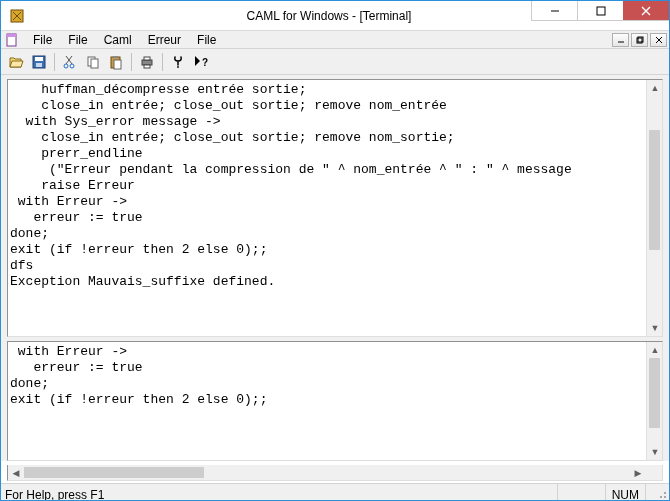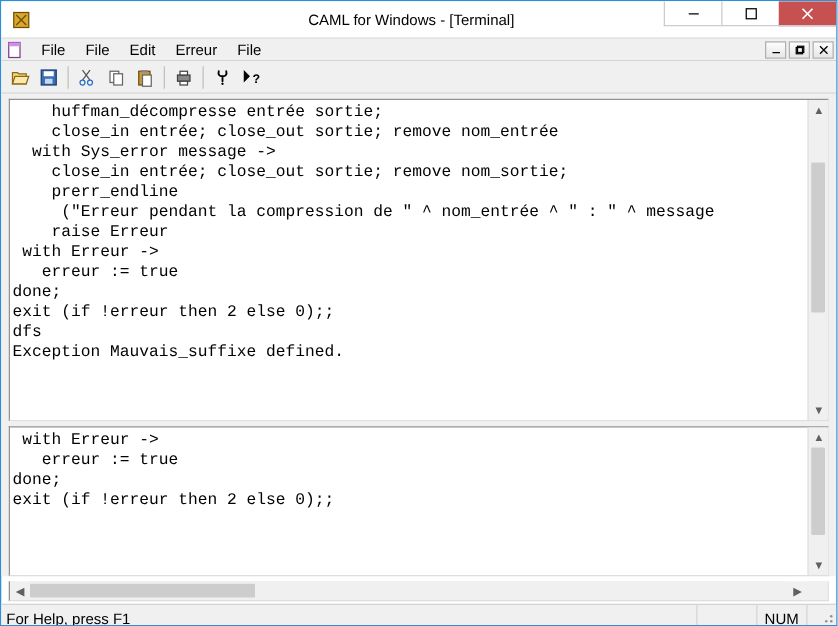--- a/index.html
+++ b/index.html
@@ -238,21 +238,21 @@
 <div class="mdi-titlebar">
   <span class="icon">
     <svg width="14" height="14" viewBox="0 0 14 14">
         <rect x="2" y="1" width="9" height="12" fill="#fff" stroke="#7a3b8f"></rect>
         <rect x="2" y="1" width="9" height="3" fill="#d08fe6"></rect>
       </svg>
   </span>
   <div class="menu">
     <span>File</span>
     <span>File</span>
-    <span>Edit</span>
+    <span>Caml</span>
     <span>Erreur</span>
     <span>File</span>
   </div>
   <div class="mdi-controls">
     <div class="mdi-btn">
       <svg width="8" height="8" viewBox="0 0 8 8">
           <line x1="1" y1="6" x2="7" y2="6" stroke="#000"></line>
         </svg>
     </div>
     <div class="mdi-btn">

